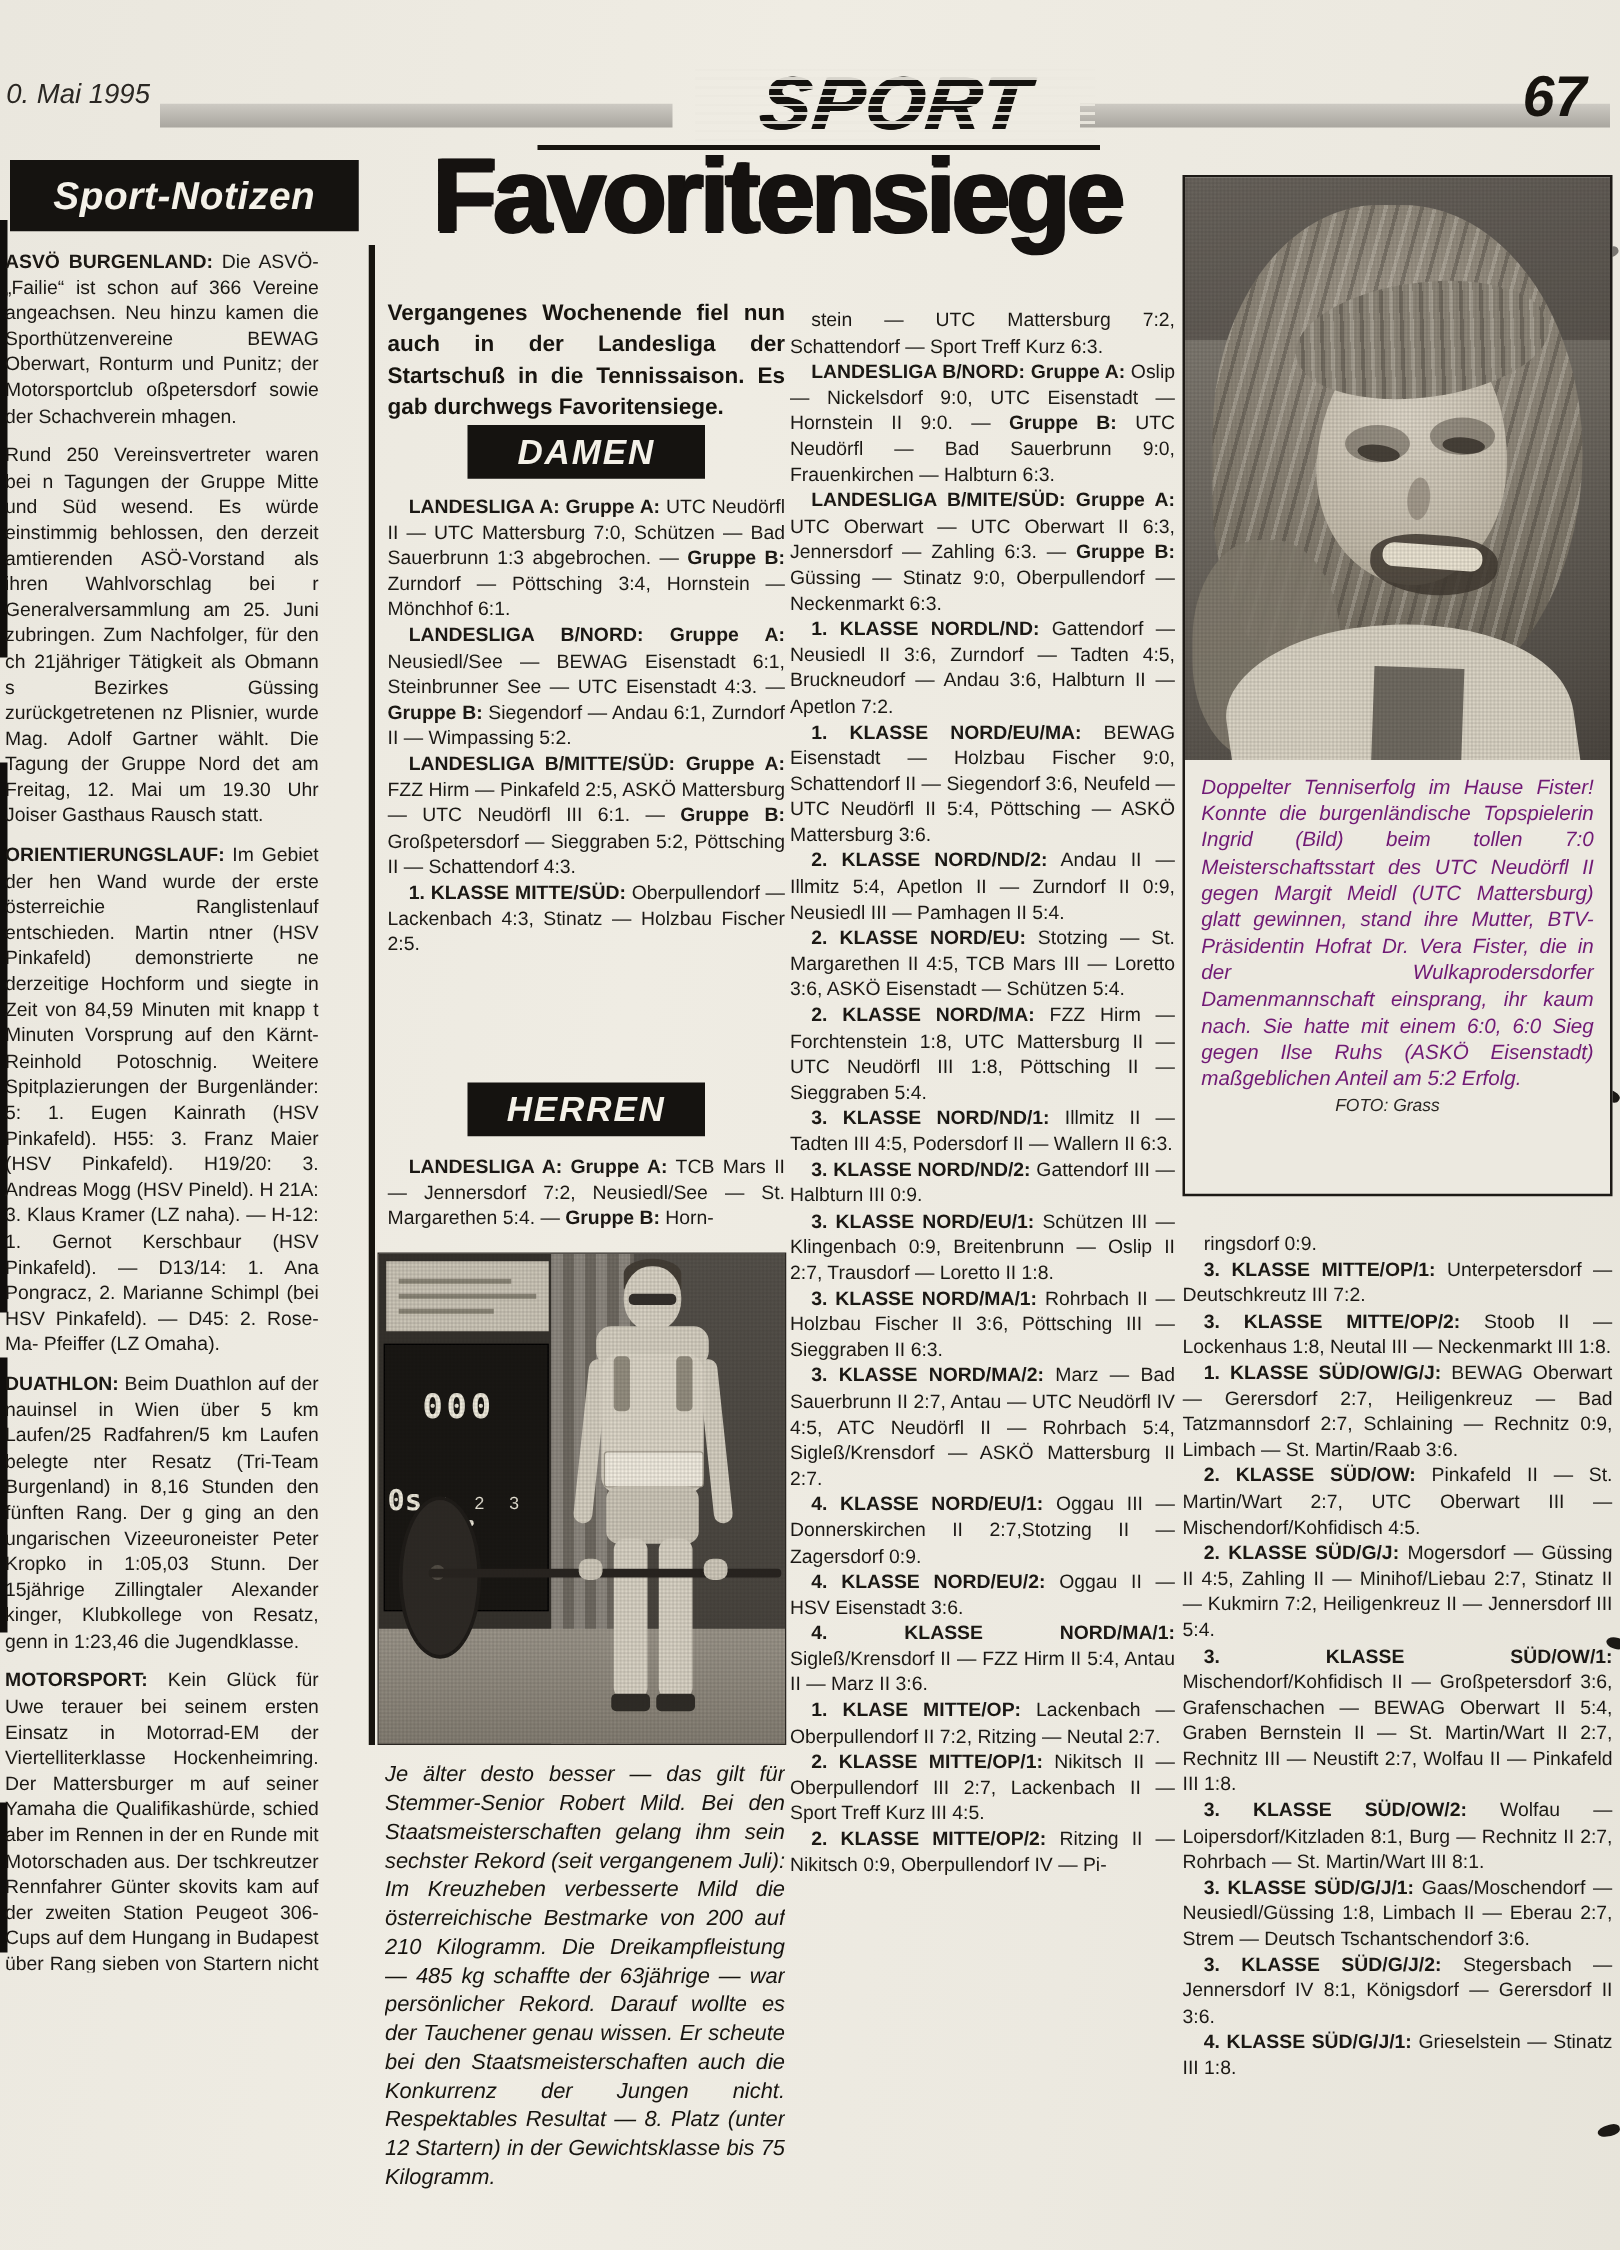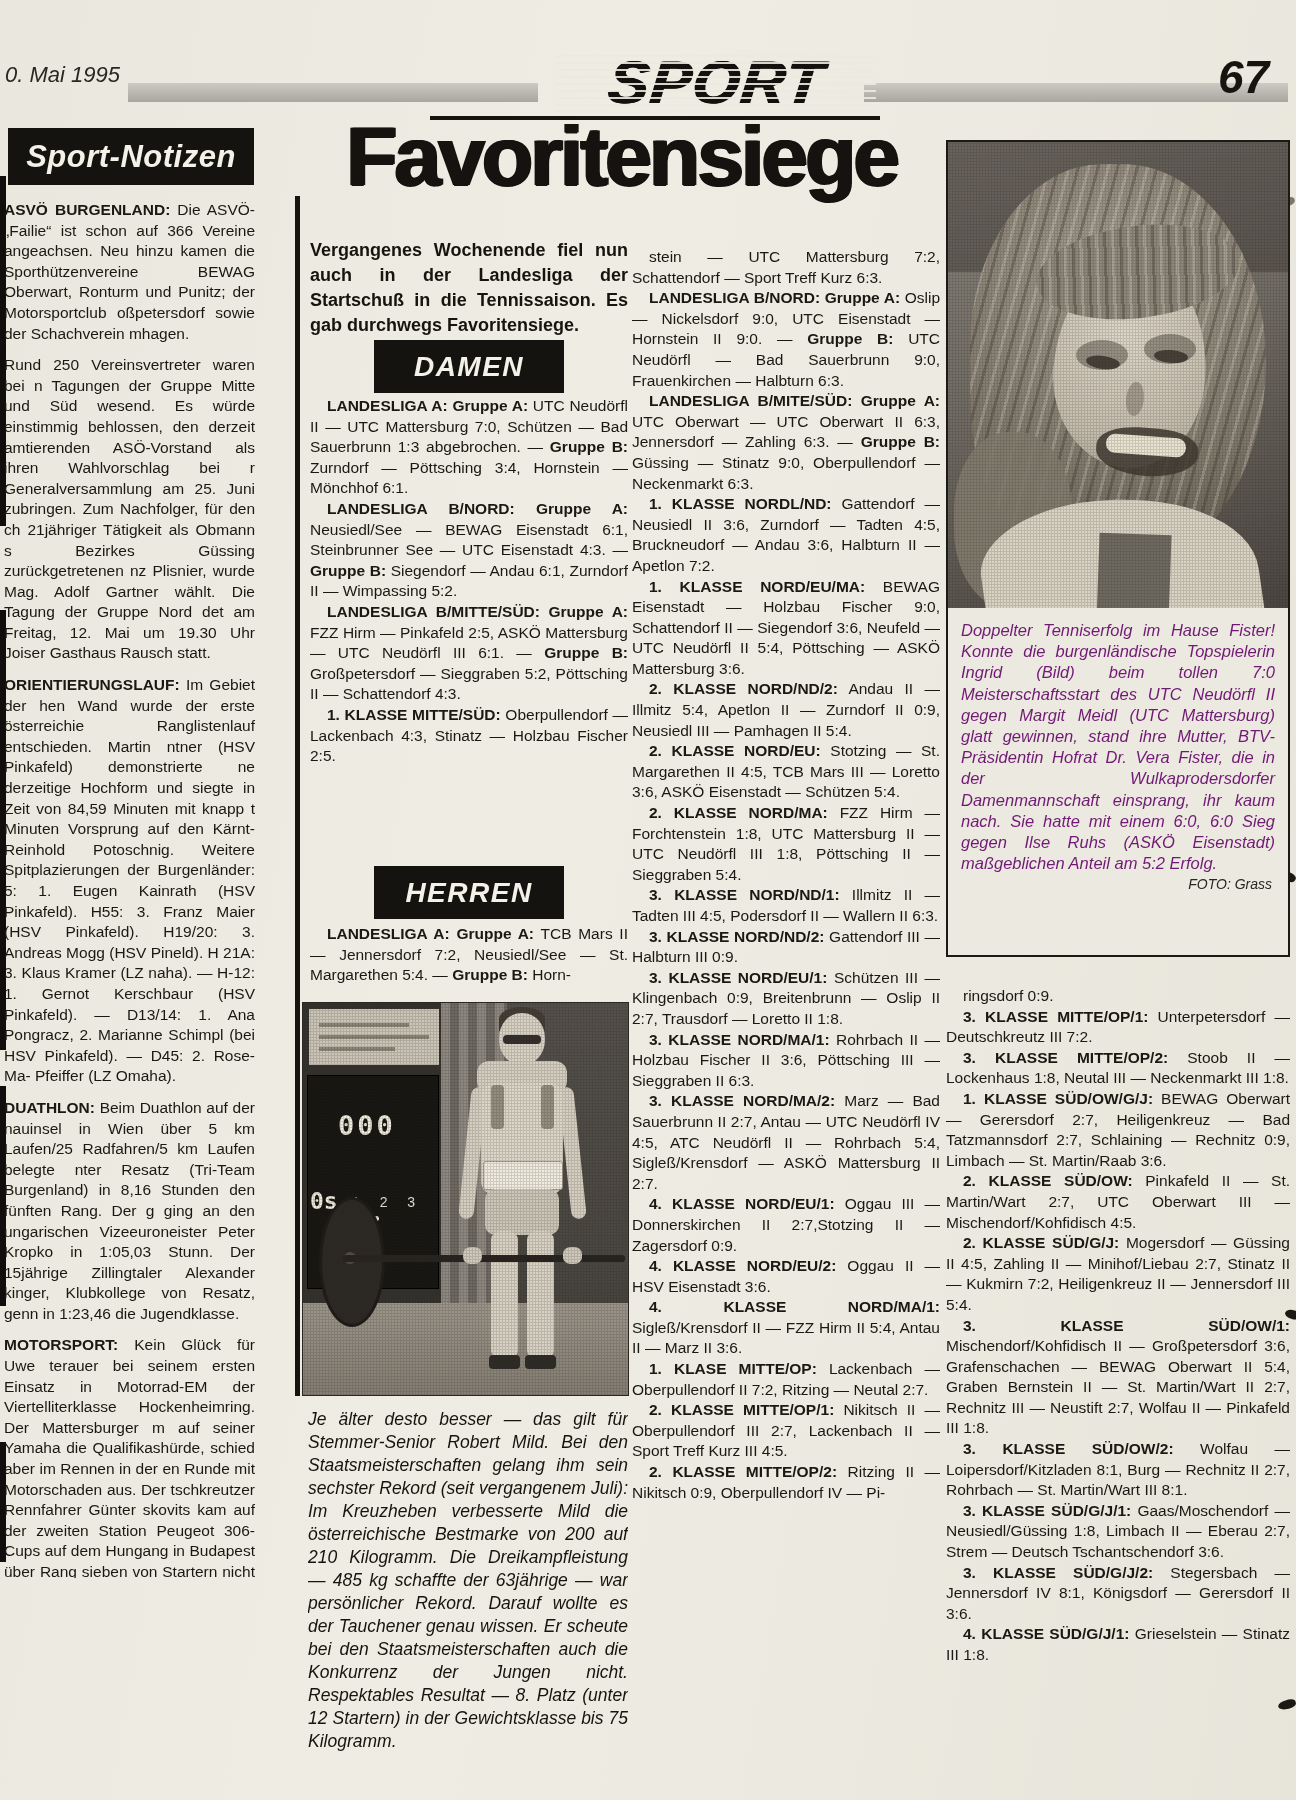--- a/index.html
+++ b/index.html
@@ -13,23 +13,23 @@
   .bar-l{left:128px;width:410px;}
   .bar-r{left:864px;width:424px;}
   .sport-wrap{position:absolute;left:556px;top:50px;width:320px;height:70px;text-align:center;}
   .sport-text{display:inline-block;font-style:italic;font-weight:700;font-size:60px;line-height:66px;
               letter-spacing:2px;color:#13110e;text-shadow:2px 0 #13110e,1px 0 #13110e;transform:skewX(-6deg);}
   .sport-stripes{position:absolute;inset:0;background:repeating-linear-gradient(180deg,transparent 0 5px,rgba(236,233,224,.9) 5px 7px);}
   .sport-underline{position:absolute;left:430px;top:116px;width:450px;height:4px;background:#17140f;}
   .pagenum{position:absolute;left:1218px;top:50px;font-size:46px;font-weight:700;font-style:italic;color:#17140f;}
   
   .blackbox{position:absolute;background:#151310;color:#f4f1e8;display:flex;align-items:center;justify-content:center;}
-  .nz-box{left:8px;top:128px;width:246px;height:57px;}
+  .nz-box{left:8px;top:128px;width:279px;height:57px;}
   .nz-box span{font-style:italic;font-weight:700;font-size:31px;letter-spacing:.5px;}
-  .sec-box{width:190px;height:53px;}
+  .sec-box{width:190px;height:43px;}
   .sec-box span{font-style:italic;font-weight:700;font-size:28px;letter-spacing:1.5px;}
   .damen-box{left:374px;top:340px;}
   .herren-box{left:374px;top:866px;text-align:right;}
   
   .tcol{position:absolute;overflow:hidden;font-size:15.5px;line-height:20.6px;}
   .col1{left:4px;top:200px;width:251px;height:1378px;}
   .col2-damen{left:310px;top:396px;width:318px;height:464px;}
   .col2-herren{left:310px;top:924px;width:318px;height:74px;}
   .col3{left:632px;top:247px;width:308px;height:1549px;}
   .col4{left:946px;top:986px;width:344px;height:806px;}
@@ -41,21 +41,21 @@
             text-shadow:1.6px 0 #151210,-1.2px 0 #151210,0 1px #151210;}
   .intro{position:absolute;left:310px;top:238px;width:318px;font-size:18px;line-height:25px;
          font-weight:700;text-align:justify;color:#17140f;}
   
   .lifter-caption{position:absolute;left:308px;top:1408px;width:320px;height:386px;overflow:hidden;
                   font-style:italic;font-size:17.5px;line-height:23px;text-align:justify;color:#17140f;}
   .tennis-box{position:absolute;left:946px;top:140px;width:344px;height:817px;border:2px solid #1d1a16;
               box-sizing:border-box;background:#ece9e0;}
   .tennis-caption{padding:12px 13px 0 13px;font-style:italic;font-size:16.5px;line-height:21.2px;
                   text-align:justify;color:#701a75;}
-  .tennis-credit{padding:2px 16px 0 0;text-align:right;font-style:italic;font-size:14px;color:#2a2723;}
+  .tennis-credit{padding:2px 16px 0 0;text-align:center;font-style:italic;font-size:14px;color:#2a2723;}
   
   .photo{position:relative;overflow:hidden;}
   .photo::after{content:"";position:absolute;inset:0;pointer-events:none;
     background-image:radial-gradient(rgba(35,31,27,.16) 1px,transparent 1.4px);background-size:3px 3px;}
   .photo-tennis{width:340px;height:466px;
     background:linear-gradient(160deg,#8a857c 0%,#716c64 45%,#4b4640 100%);}
   .pt-band{position:absolute;left:0;top:0;width:340px;height:130px;background:rgba(42,38,34,.35);}
   .pt-hair{position:absolute;left:22px;top:22px;width:296px;height:408px;border-radius:48% 52% 55% 45%;
     background:radial-gradient(circle at 50% 28%,#a79f92,#7e776a 62%,#5c564b 95%);}
   .pt-hair::before{content:"";position:absolute;inset:0;border-radius:inherit;

